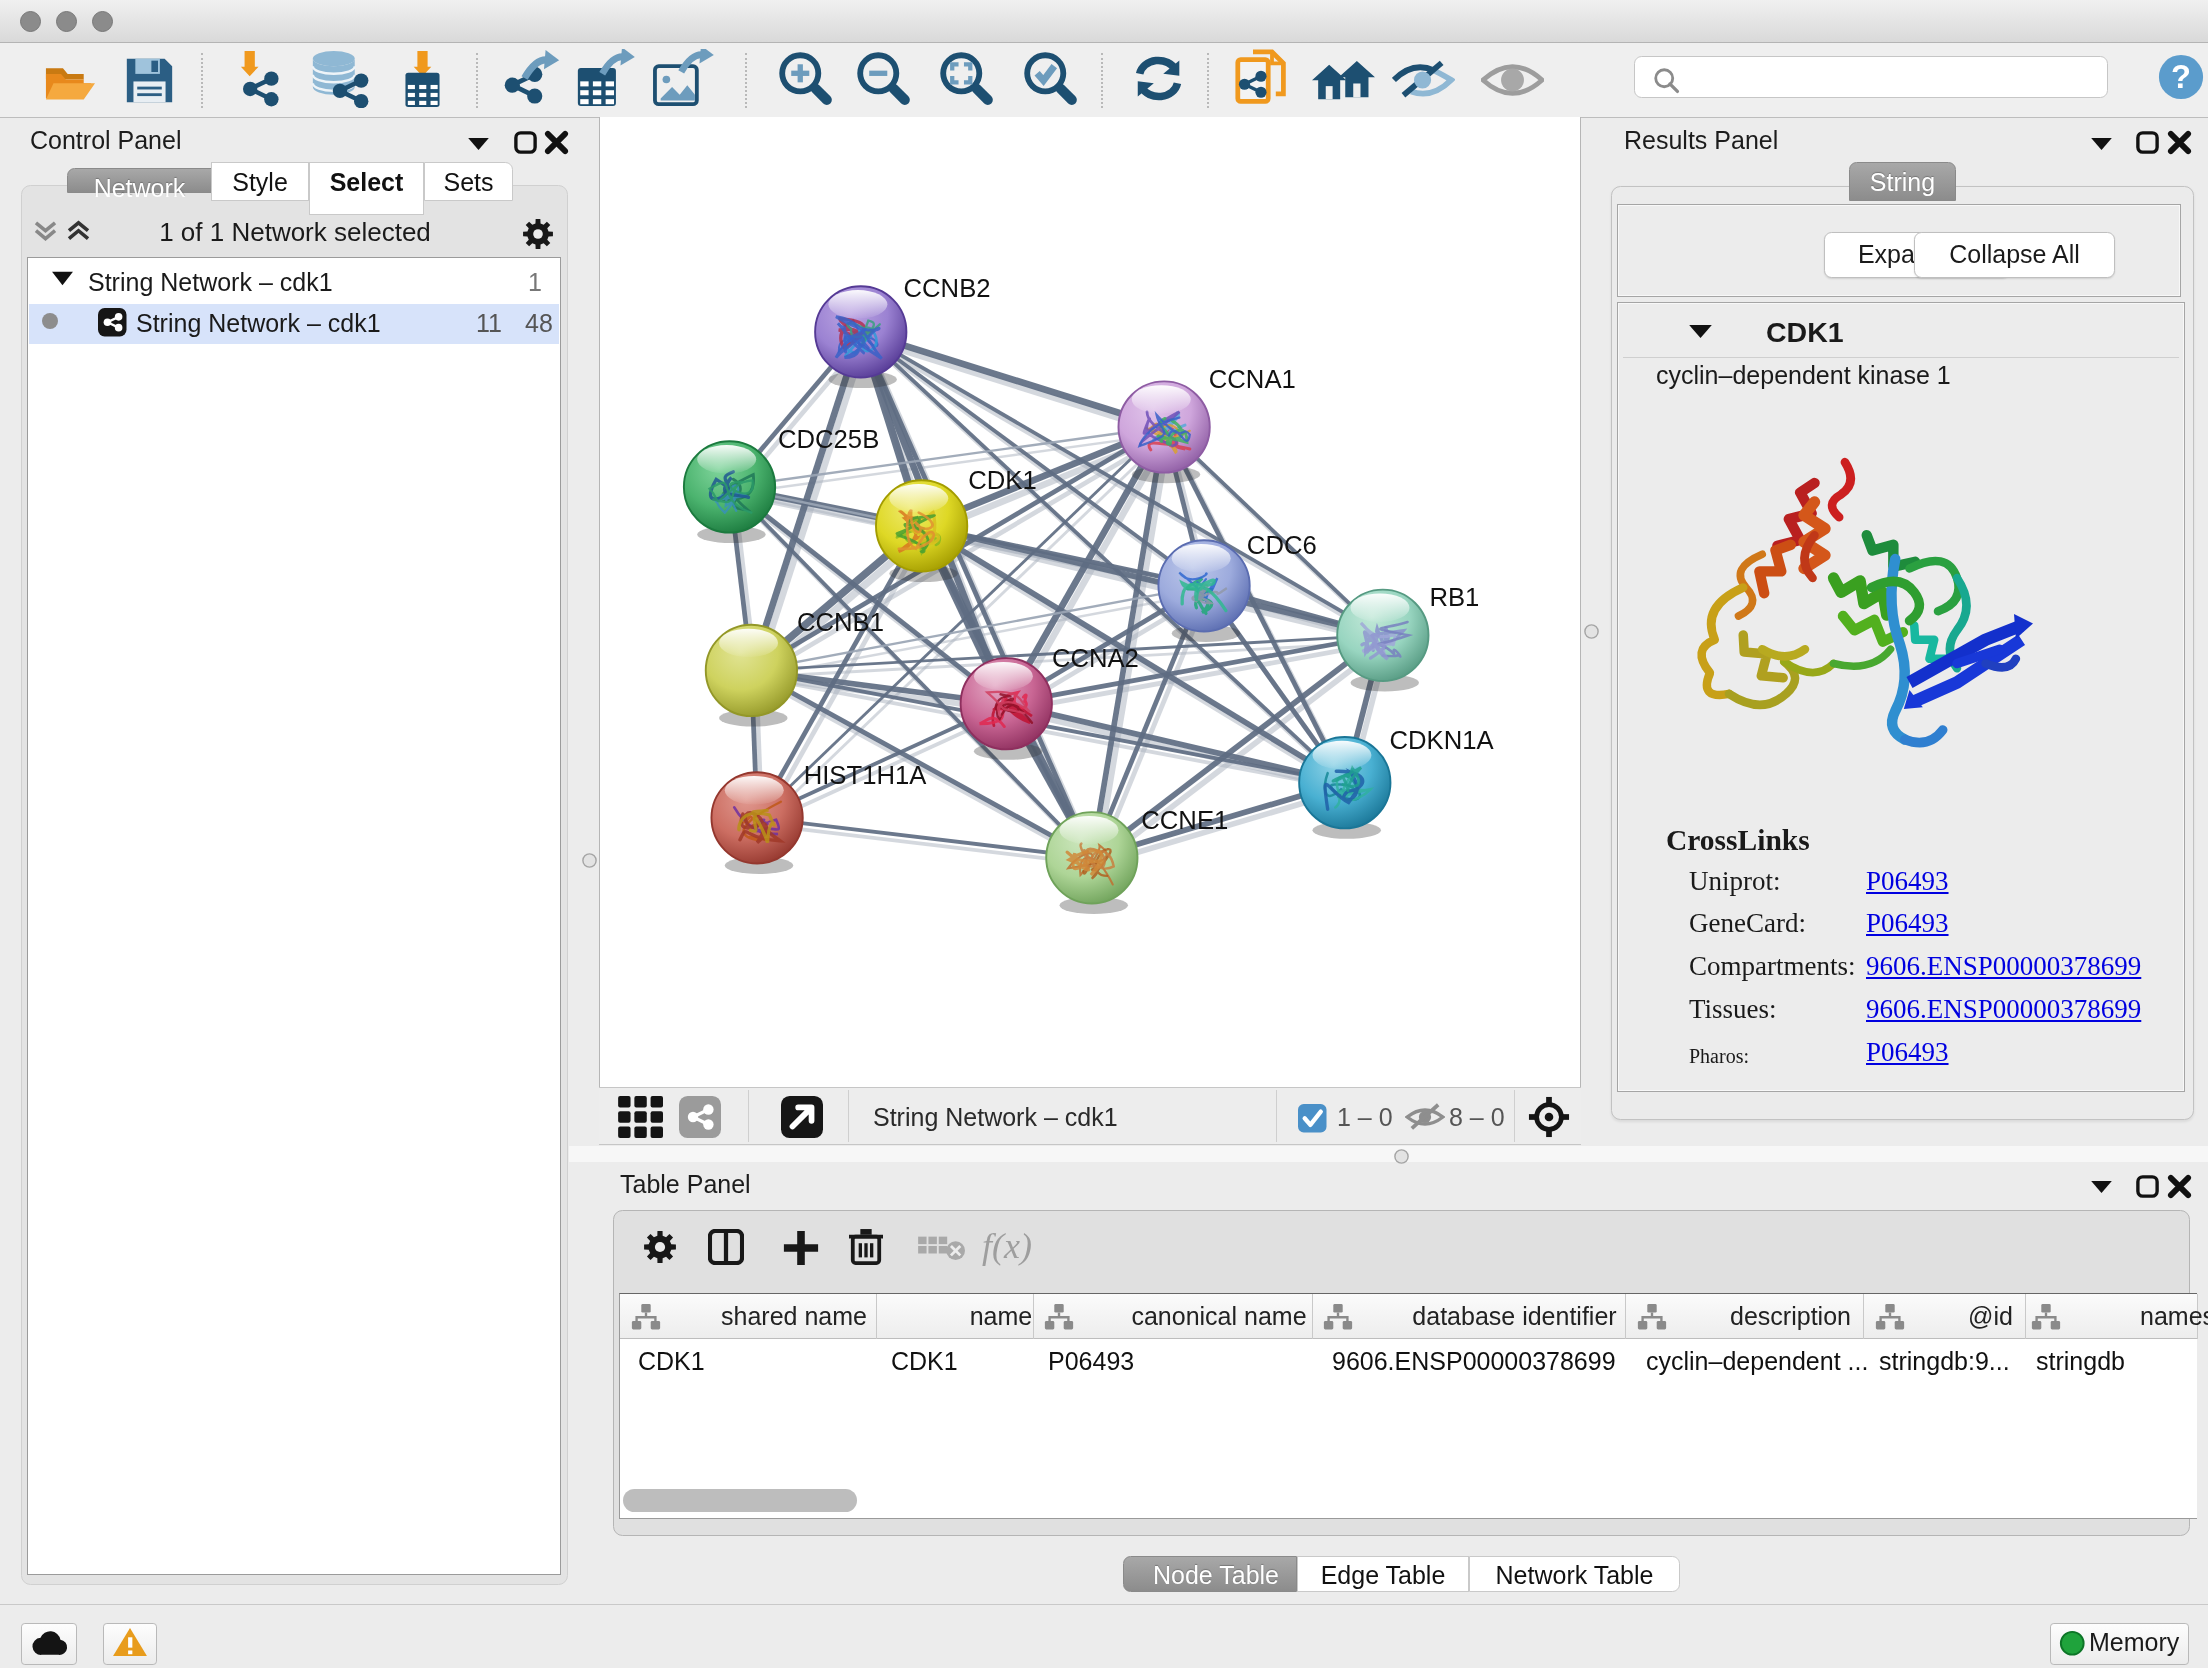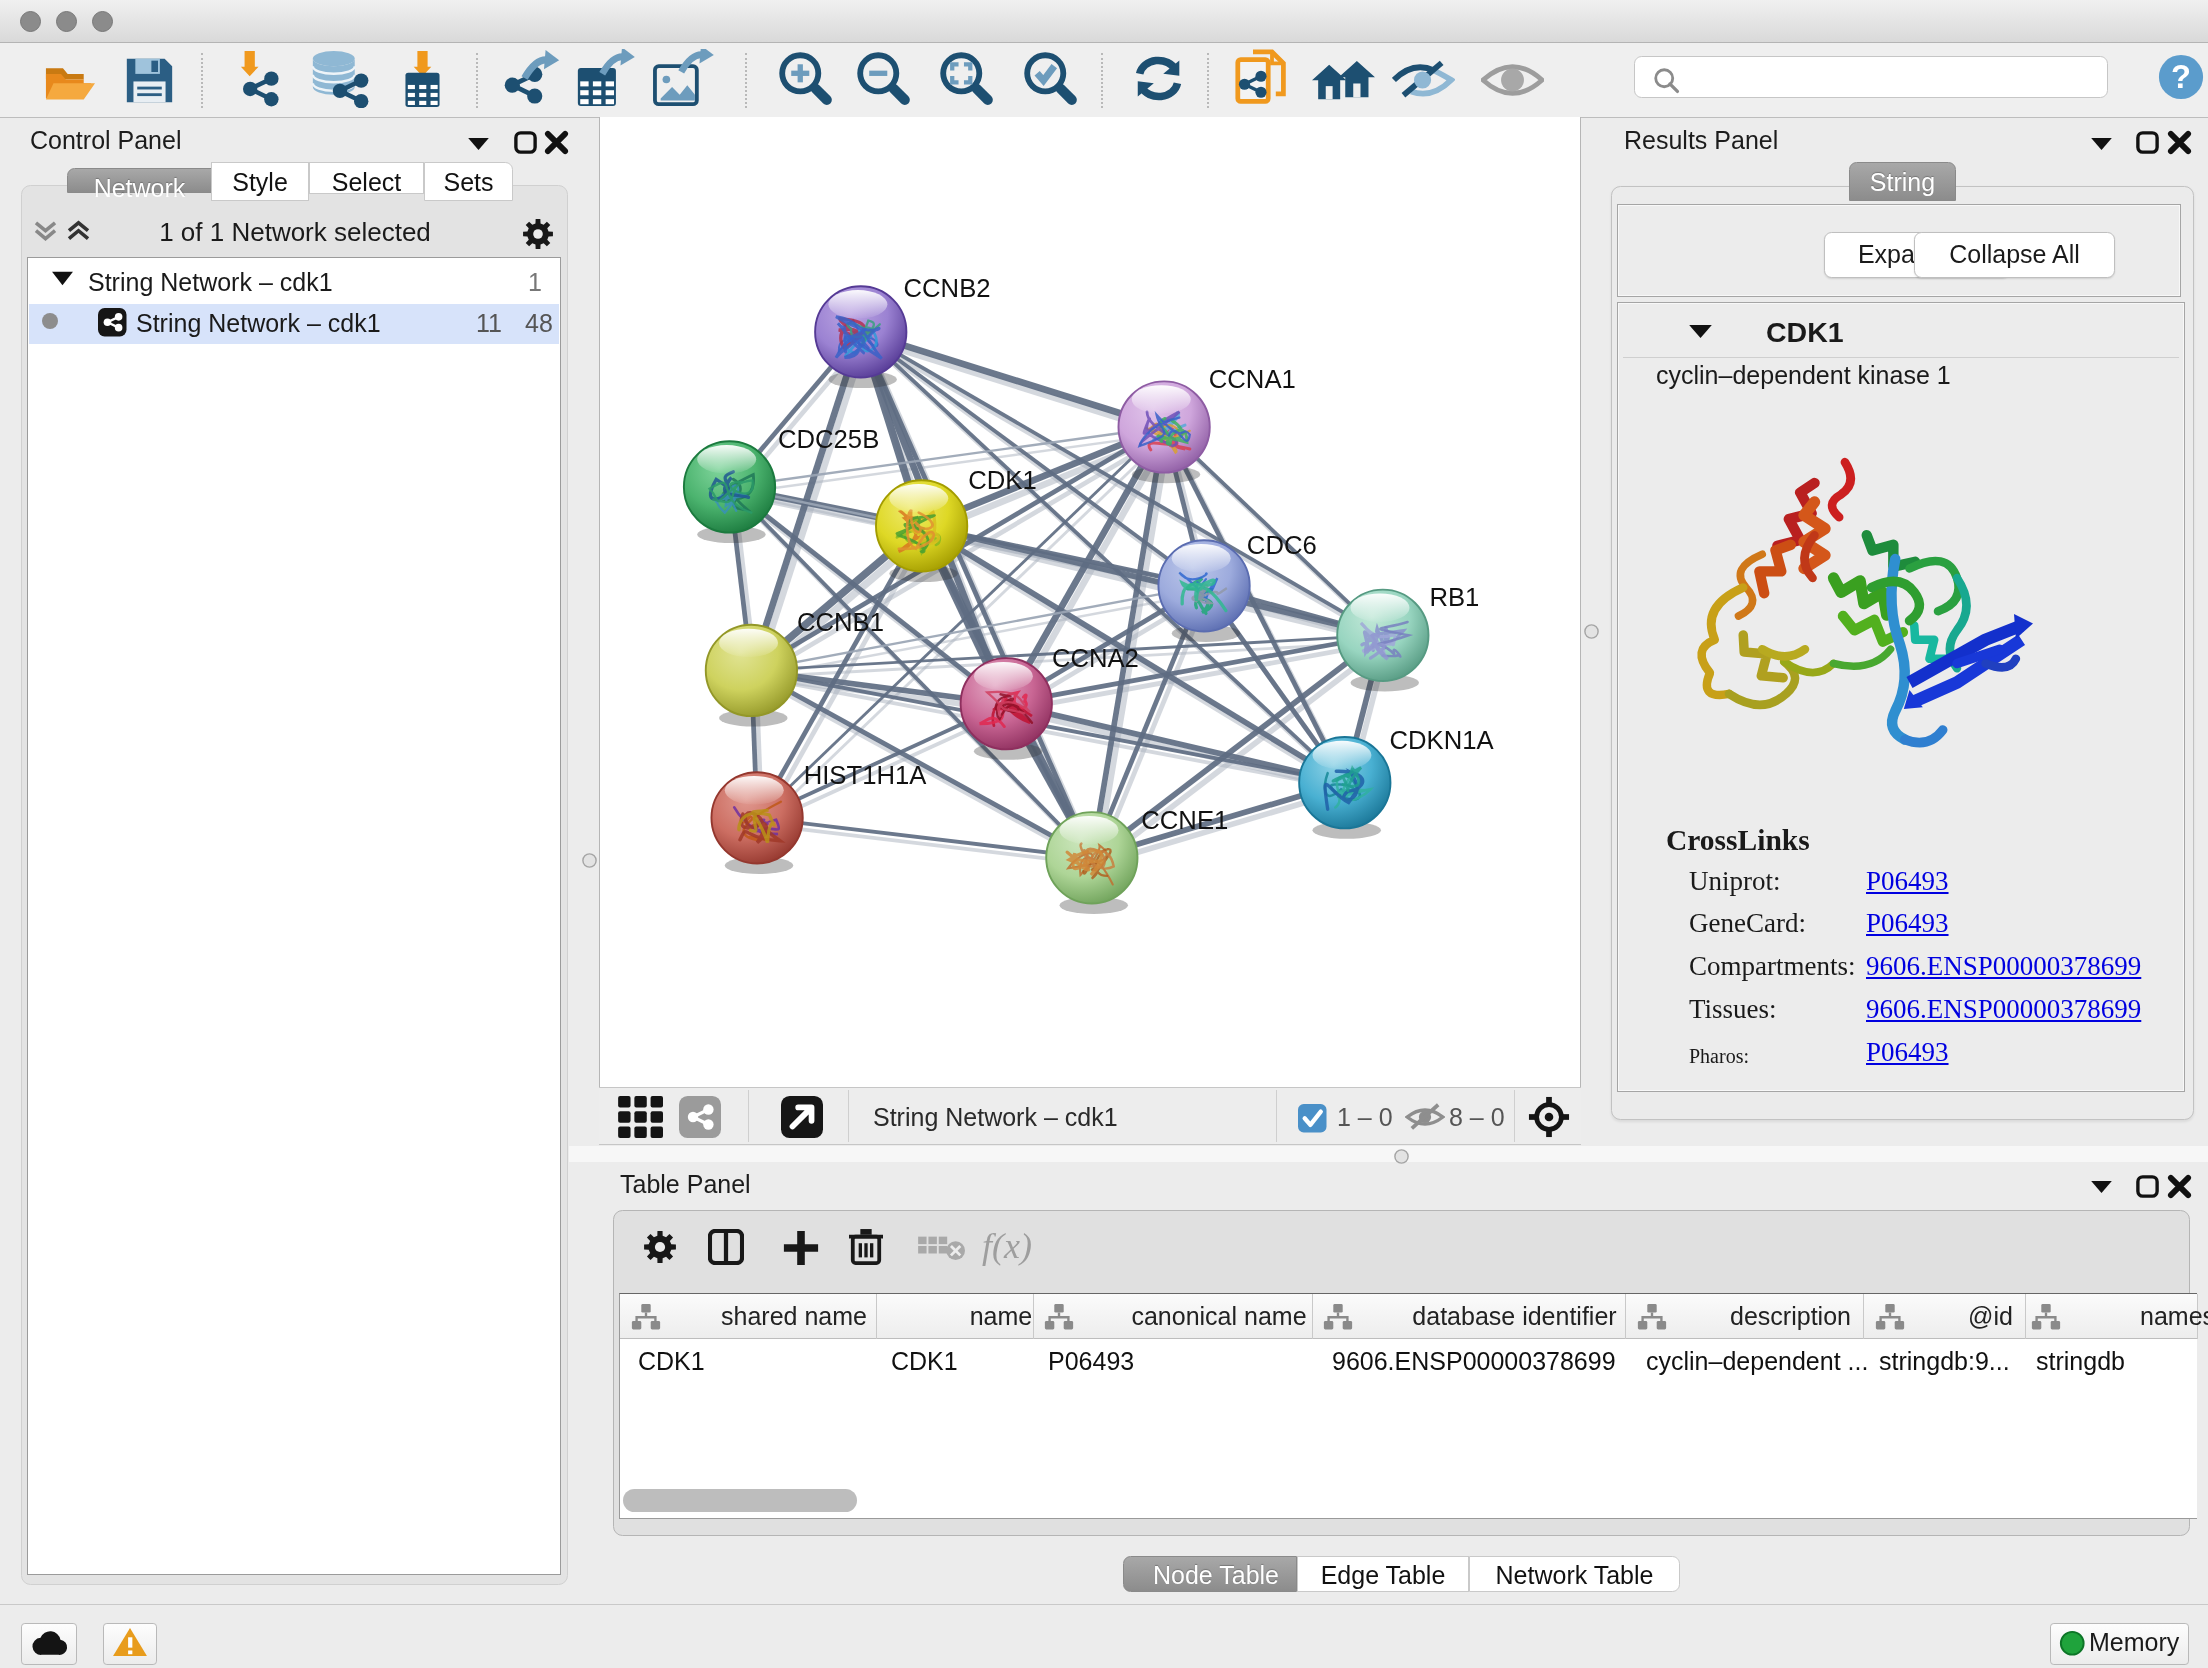--- a/index.html
+++ b/index.html
@@ -219,21 +219,21 @@
 <svg style="position:absolute;left:2157px;top:53px" width="48" height="48" viewBox="0 0 50 50">
     <circle cx="25" cy="25" r="23" fill="#5b9ccc"></circle>
     <text x="25" y="36" font-size="34" font-weight="bold" text-anchor="middle" fill="#fff" font-family="Liberation Sans, sans-serif">?</text>
   </svg>
 <div id="searchbox" class="abs"></div>
 
 <div class="ptitle abs" style="left:30px;top:126px;">Control Panel</div>
 <div id="cp-box" class="abs"></div>
 <div class="tab sel" style="left:67px;top:168px;width:145px;height:25px;line-height:39px;border-radius:7.6px 0 0 0;">Network</div>
 <div class="tab" style="left:211px;top:162px;width:98px;height:39px;line-height:39px;">Style</div>
-<div class="tab" style="left:309px;top:162px;width:115px;height:32px;line-height:39px;">Select</div>
+<div class="tab" style="left:309px;top:162px;width:115px;height:53px;line-height:39px;font-weight:bold;">Select</div>
 <div class="tab" style="left:424px;top:162px;width:89px;height:39px;line-height:39px;border-radius:0 7.6px 0 0;">Sets</div>
 <div class="abs" style="left:105px;top:217px;width:380px;font-size:26px;text-align:center;">1 of 1 Network selected</div>
 <div id="cp-tree" class="abs">
   <div class="trow" style="top:5.7px;">
     <span style="position:absolute;left:59px;top:4.8px;">String Network – cdk1</span>
     <span style="position:absolute;right:17px;top:4.8px;color:#777;">1</span>
   </div>
   <div class="trow" style="top:46px;background:#d7e3fa;">
     <span style="position:absolute;left:13.3px;top:8.6px;width:16px;height:16px;border-radius:50%;background:#8d8d8d;"></span>
     <span style="position:absolute;left:107px;top:4.8px;">String Network – cdk1</span>

